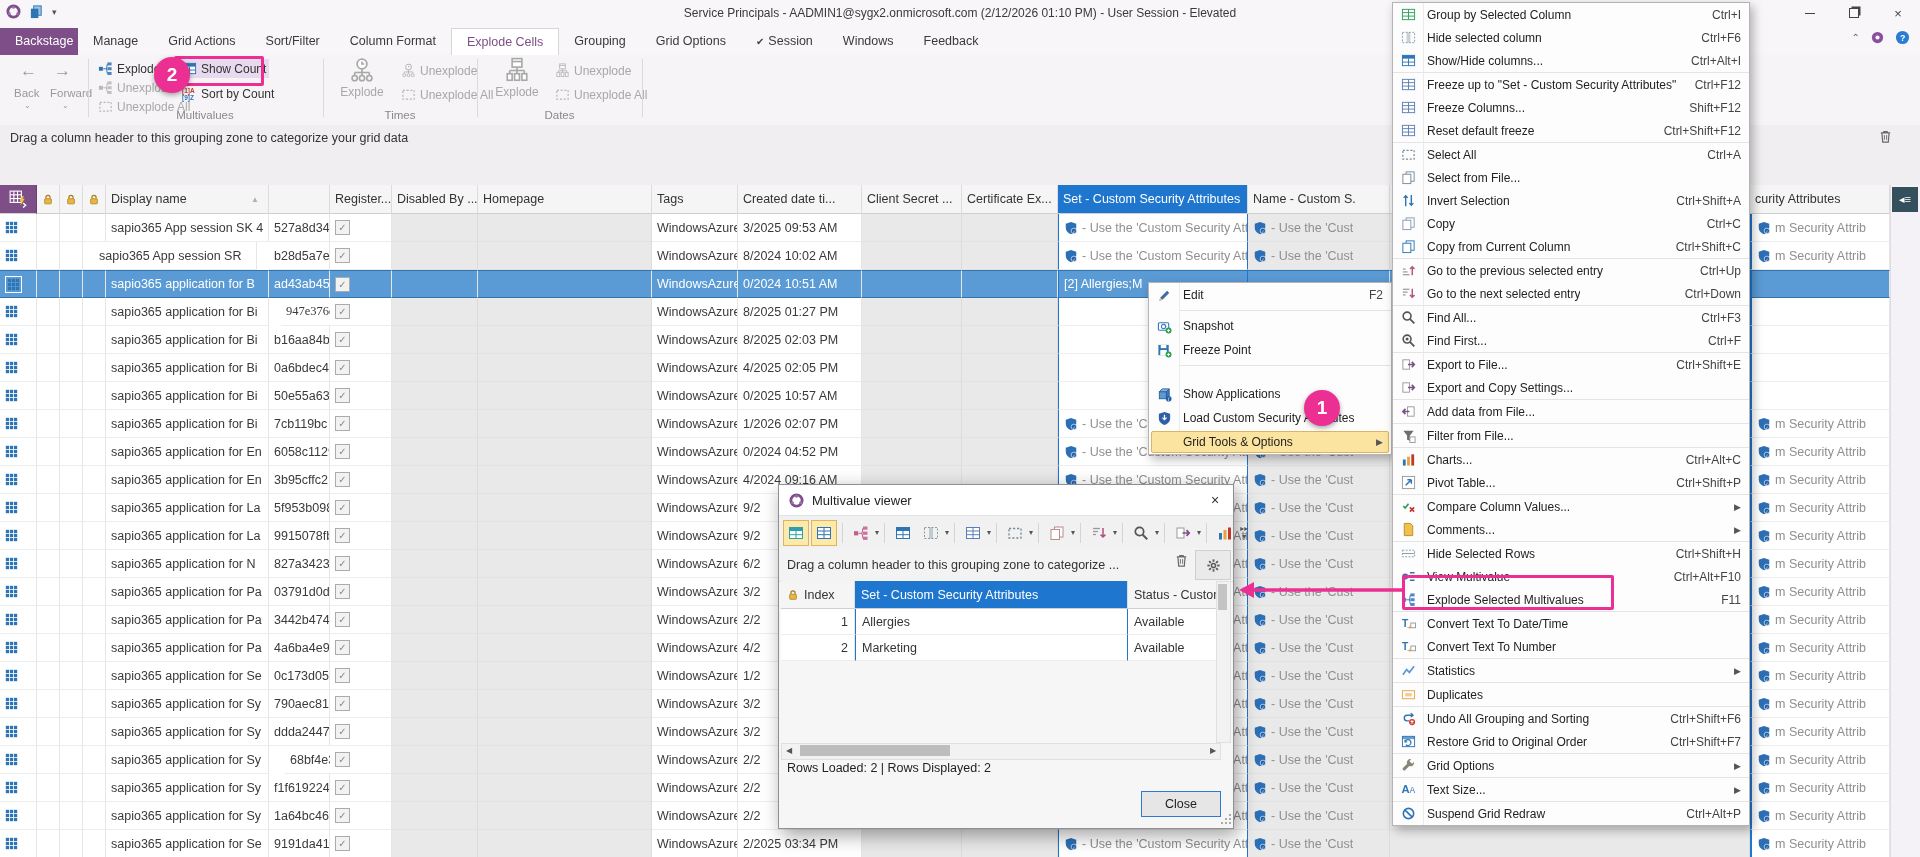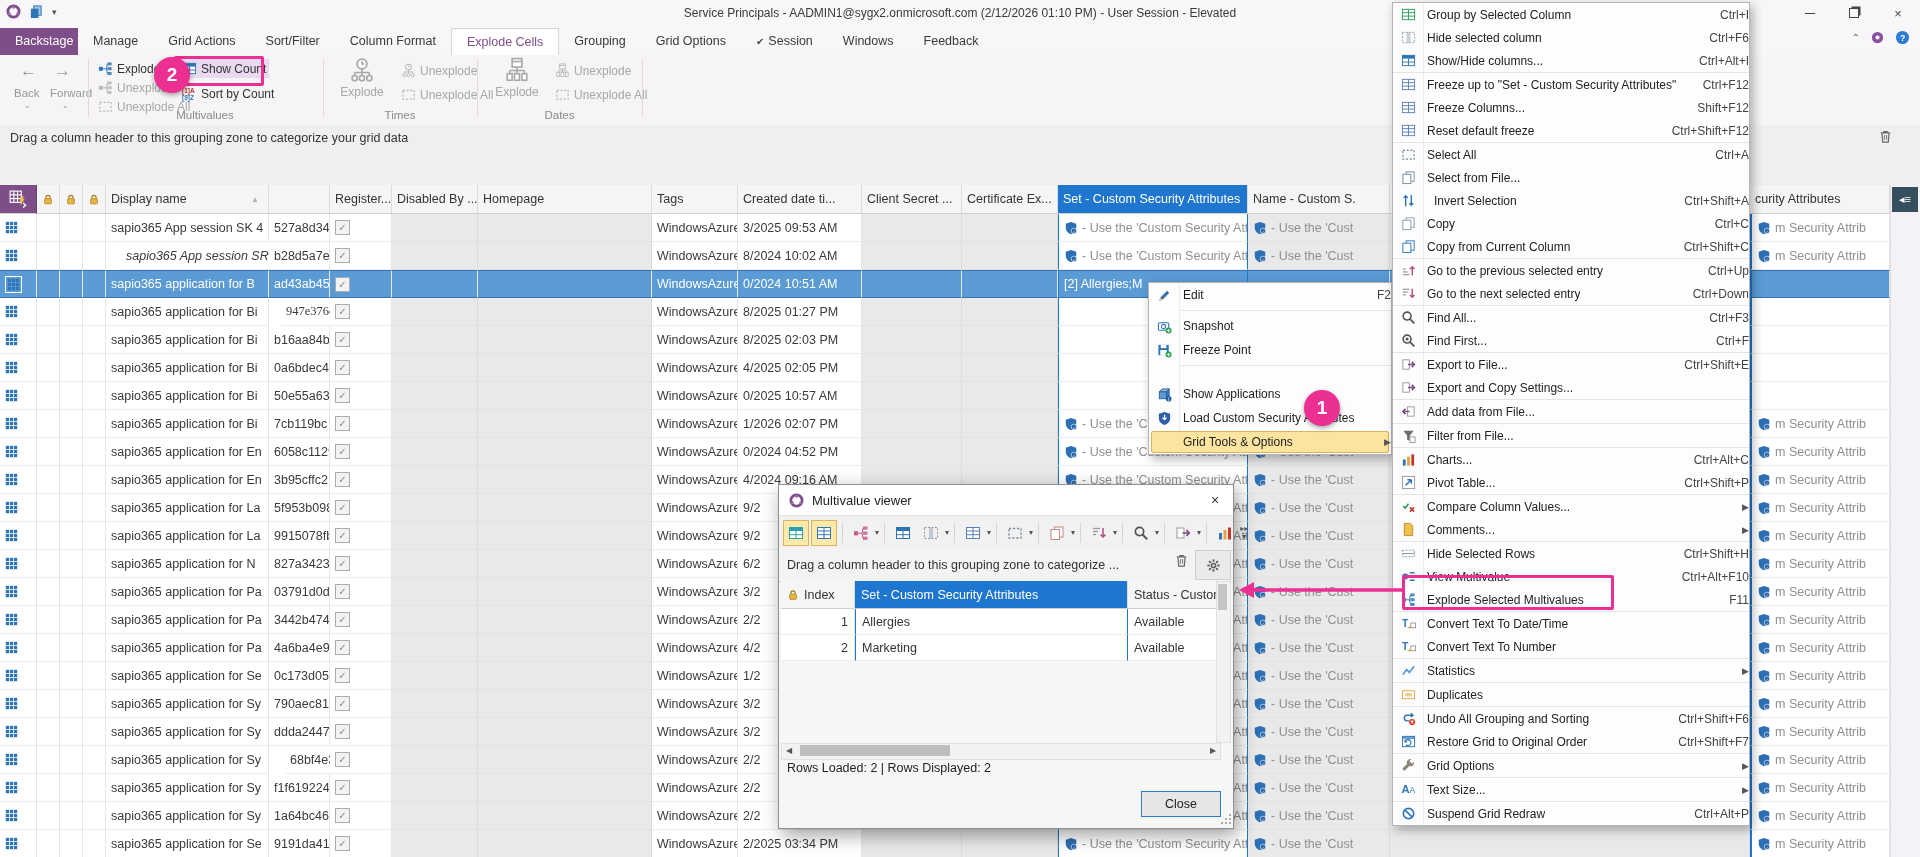--- a/index.html
+++ b/index.html
@@ -51,21 +51,21 @@
   .gcell.rightcol{border-left:2px solid #1f76cf;}
   .usetext{color:#8f8f8f;margin-left:4px;}
   .cb{width:13px;height:13px;border:1px solid #ababab;background:#f2f2f2;display:flex;align-items:center;justify-content:center;
       font-size:10px;color:#8a8a8a;line-height:13px;}
   .sortasc{color:#b0b0b0;font-size:8px;margin-left:auto;padding-right:4px;}
   
   #edge-strip{left:1890px;top:185px;width:30px;height:672px;background:#f4f2f6;border-left:1px solid #e0dce2;}
   #panel-toggle{left:1892px;top:187px;width:26px;height:25px;background:#33505c;color:#fff;display:flex;align-items:center;justify-content:center;font-size:11px;}
   
   .menu{position:absolute;background:#fdfdfd;border:1px solid #b4b4b4;box-shadow:3px 4px 10px rgba(0,0,0,.30);z-index:40;}
-  .mi{position:relative;display:flex;align-items:center;height:24px;font-size:12px;color:#222;}
+  .mi{position:relative;display:flex;align-items:center;height:24px;padding-right:8px;font-size:12px;color:#222;}
   .mi .gutter{width:30px;display:flex;align-items:center;justify-content:center;flex:none;height:100%;}
   .mi .lbl{padding-left:4px;white-space:nowrap;overflow:hidden;}
   .mi .sc{margin-left:auto;color:#444;white-space:nowrap;padding-left:18px;}
   .mi .sub{margin-left:auto;color:#555;font-size:9px;padding-left:18px;}
   .mi.sep-after{border-bottom:1px solid #e4e4e4;}
   .mi.hl .hlband{position:absolute;left:2px;right:2px;top:1px;bottom:1px;background:#fbe3a0;border:1px solid #deb55e;border-radius:2px;}
   .mi.hl>*{position:relative;}
   .menu .gutterline{position:absolute;left:30px;top:0;bottom:0;width:1px;background:#ececec;}
   
   #dialog{left:778px;top:484px;width:454px;height:343px;background:#f6f6f6;border:1px solid #8f8f8f;
@@ -440,21 +440,21 @@
           <rect x="6" y="6" width="4" height="4" fill="#2e75b6"></rect>
           <rect x="11" y="6" width="4" height="4" fill="#2e75b6"></rect>
           <rect x="1" y="11" width="4" height="4" fill="#2e75b6"></rect>
           <rect x="6" y="11" width="4" height="4" fill="#2e75b6"></rect>
           <rect x="11" y="11" width="4" height="4" fill="#2e75b6"></rect>
         </svg>
       </div>
       <div class="gcell" style="left:37px;top:57px;width:23px;"></div>
       <div class="gcell" style="left:60px;top:57px;width:23px;"></div>
       <div class="gcell" style="left:83px;top:57px;width:23px;"></div>
-      <div class="gcell" style="left:121px;top:57px;width:163px;font-style:italic;">sapio365 App session SR</div>
+      <div class="gcell" style="left:94px;top:57px;width:163px;">sapio365 App session SR</div>
       <div class="gcell" style="left:269px;top:57px;width:61px;">b28d5a7e</div>
       <div class="gcell" style="left:330px;top:57px;width:62px;">
         <span class="cb">✓</span>
       </div>
       <div class="gcell gray" style="left:392px;top:57px;width:86px;"></div>
       <div class="gcell gray" style="left:478px;top:57px;width:174px;"></div>
       <div class="gcell" style="left:652px;top:57px;width:86px;">WindowsAzureA</div>
       <div class="gcell" style="left:738px;top:57px;width:124px;">8/2024 10:02 AM</div>
       <div class="gcell gray" style="left:862px;top:57px;width:100px;"></div>
       <div class="gcell gray" style="left:962px;top:57px;width:96px;"></div>
@@ -1906,21 +1906,21 @@
       </div>
       <div class="mi" style="height: 23px;">
         <span class="gutter">
           <svg width="15" height="15" viewBox="0 0 16 16">
             <rect x="5.5" y="2" width="8.5" height="10" fill="#fff" stroke="#7a8a99"></rect>
             <rect x="2" y="4.5" width="8.5" height="10" fill="#fff" stroke="#7a8a99"></rect>
           </svg>
         </span>
         <span class="lbl">Select from File...</span>
       </div>
-      <div class="mi" style="height: 23px; gap: 7px;">
+      <div class="mi" style="height: 23px;">
         <span class="gutter">
           <svg width="15" height="15" viewBox="0 0 16 16">
             <path d="M5 14 V3 M2.8 5.2 L5 3 L7.2 5.2" stroke="#2e75b6" fill="none" stroke-width="1.5"></path>
             <path d="M11 2 V13 M8.8 10.8 L11 13 L13.2 10.8" stroke="#2e75b6" fill="none" stroke-width="1.5"></path>
           </svg>
         </span>
         <span class="lbl">Invert Selection</span>
         <span class="sc">Ctrl+Shift+A</span>
       </div>
       <div class="mi" style="height: 23px;">

